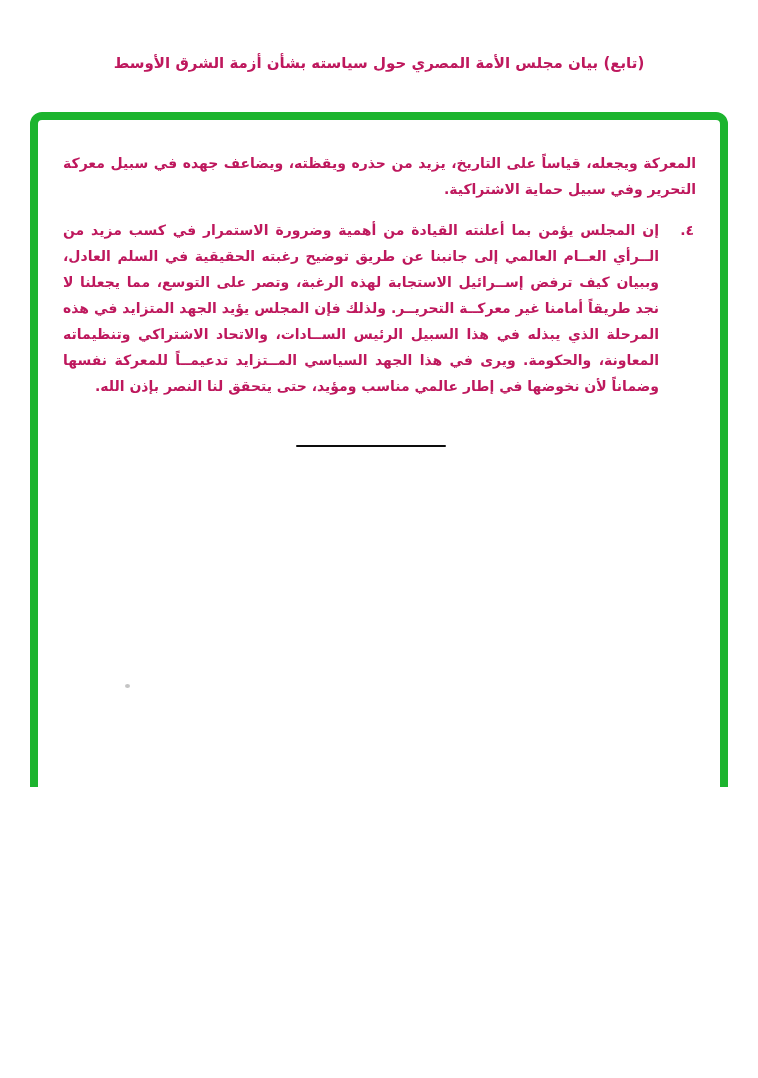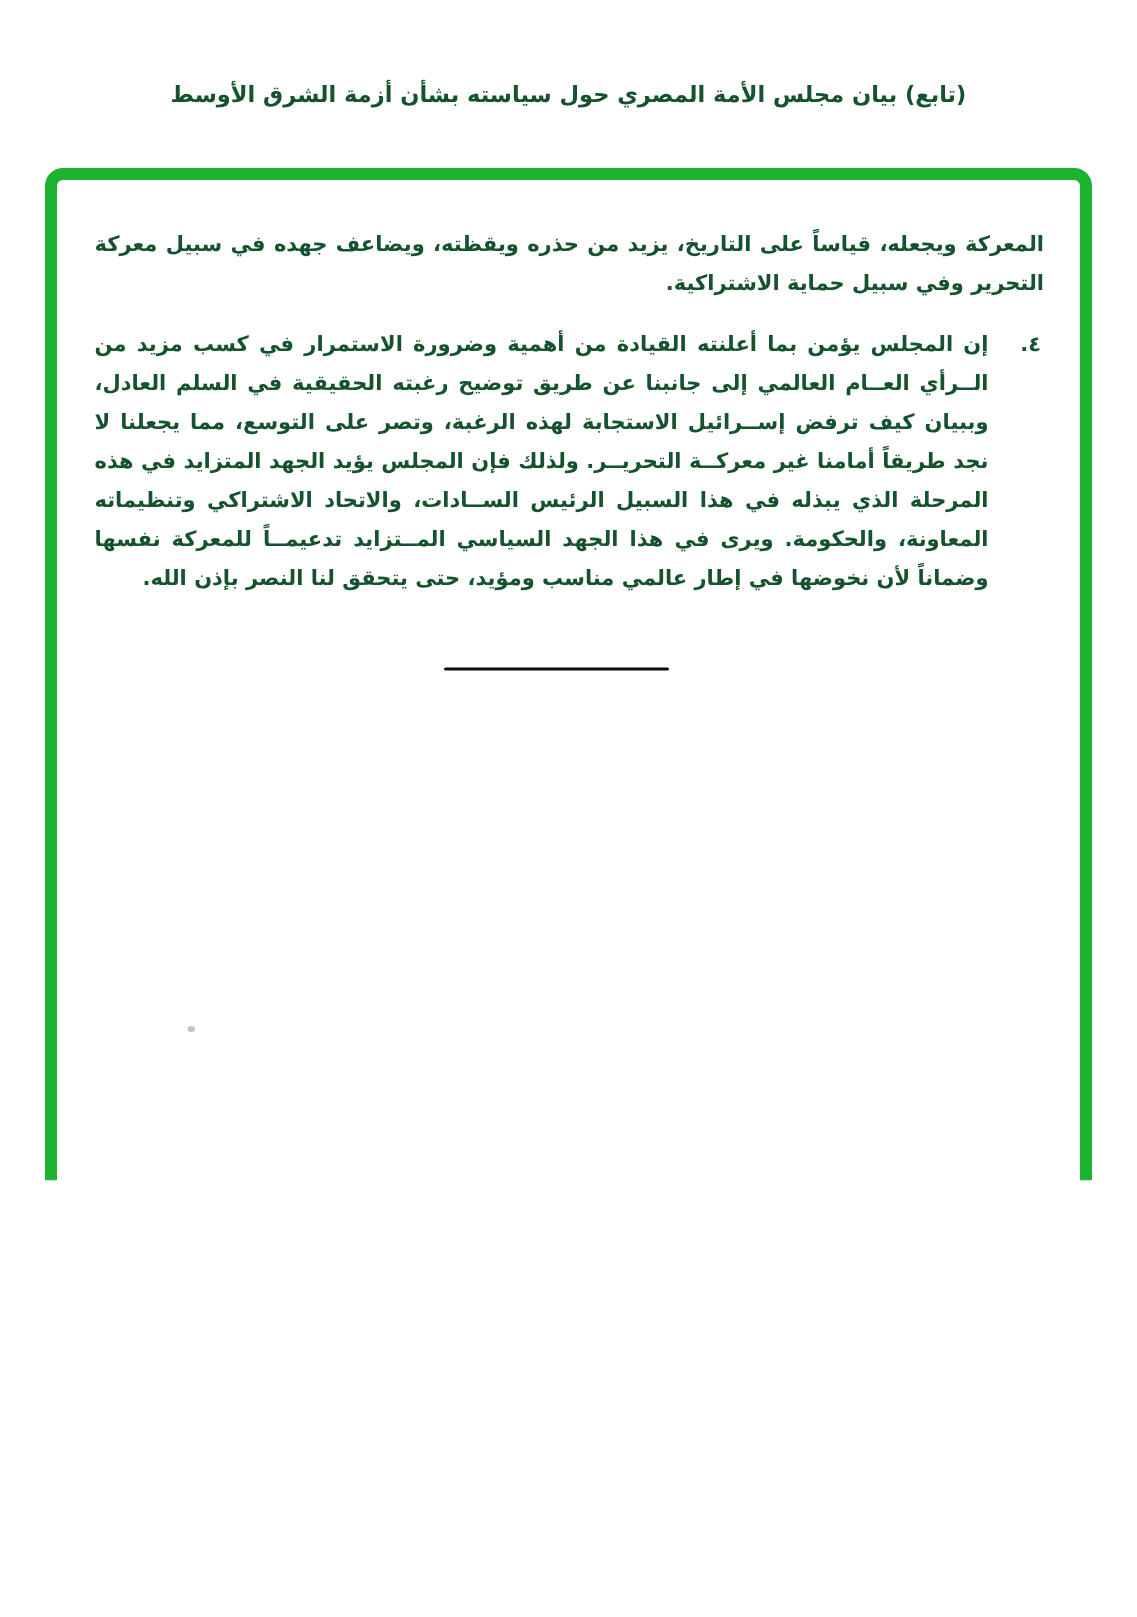--- a/index.html
+++ b/index.html
@@ -7,21 +7,21 @@
     padding: 0;
     background: #ffffff;
   }
   .page {
     position: relative;
     width: 758px;
     height: 787px;
     background: #ffffff;
     overflow: hidden;
     font-family: "DejaVu Sans", sans-serif;
-    color: #14532d;
+    color: #be185d;
   }
   .doc-title {
     position: absolute;
     top: 54px;
     left: 0;
     right: 0;
     text-align: center;
     direction: rtl;
     font-weight: bold;
     font-size: 15px;

